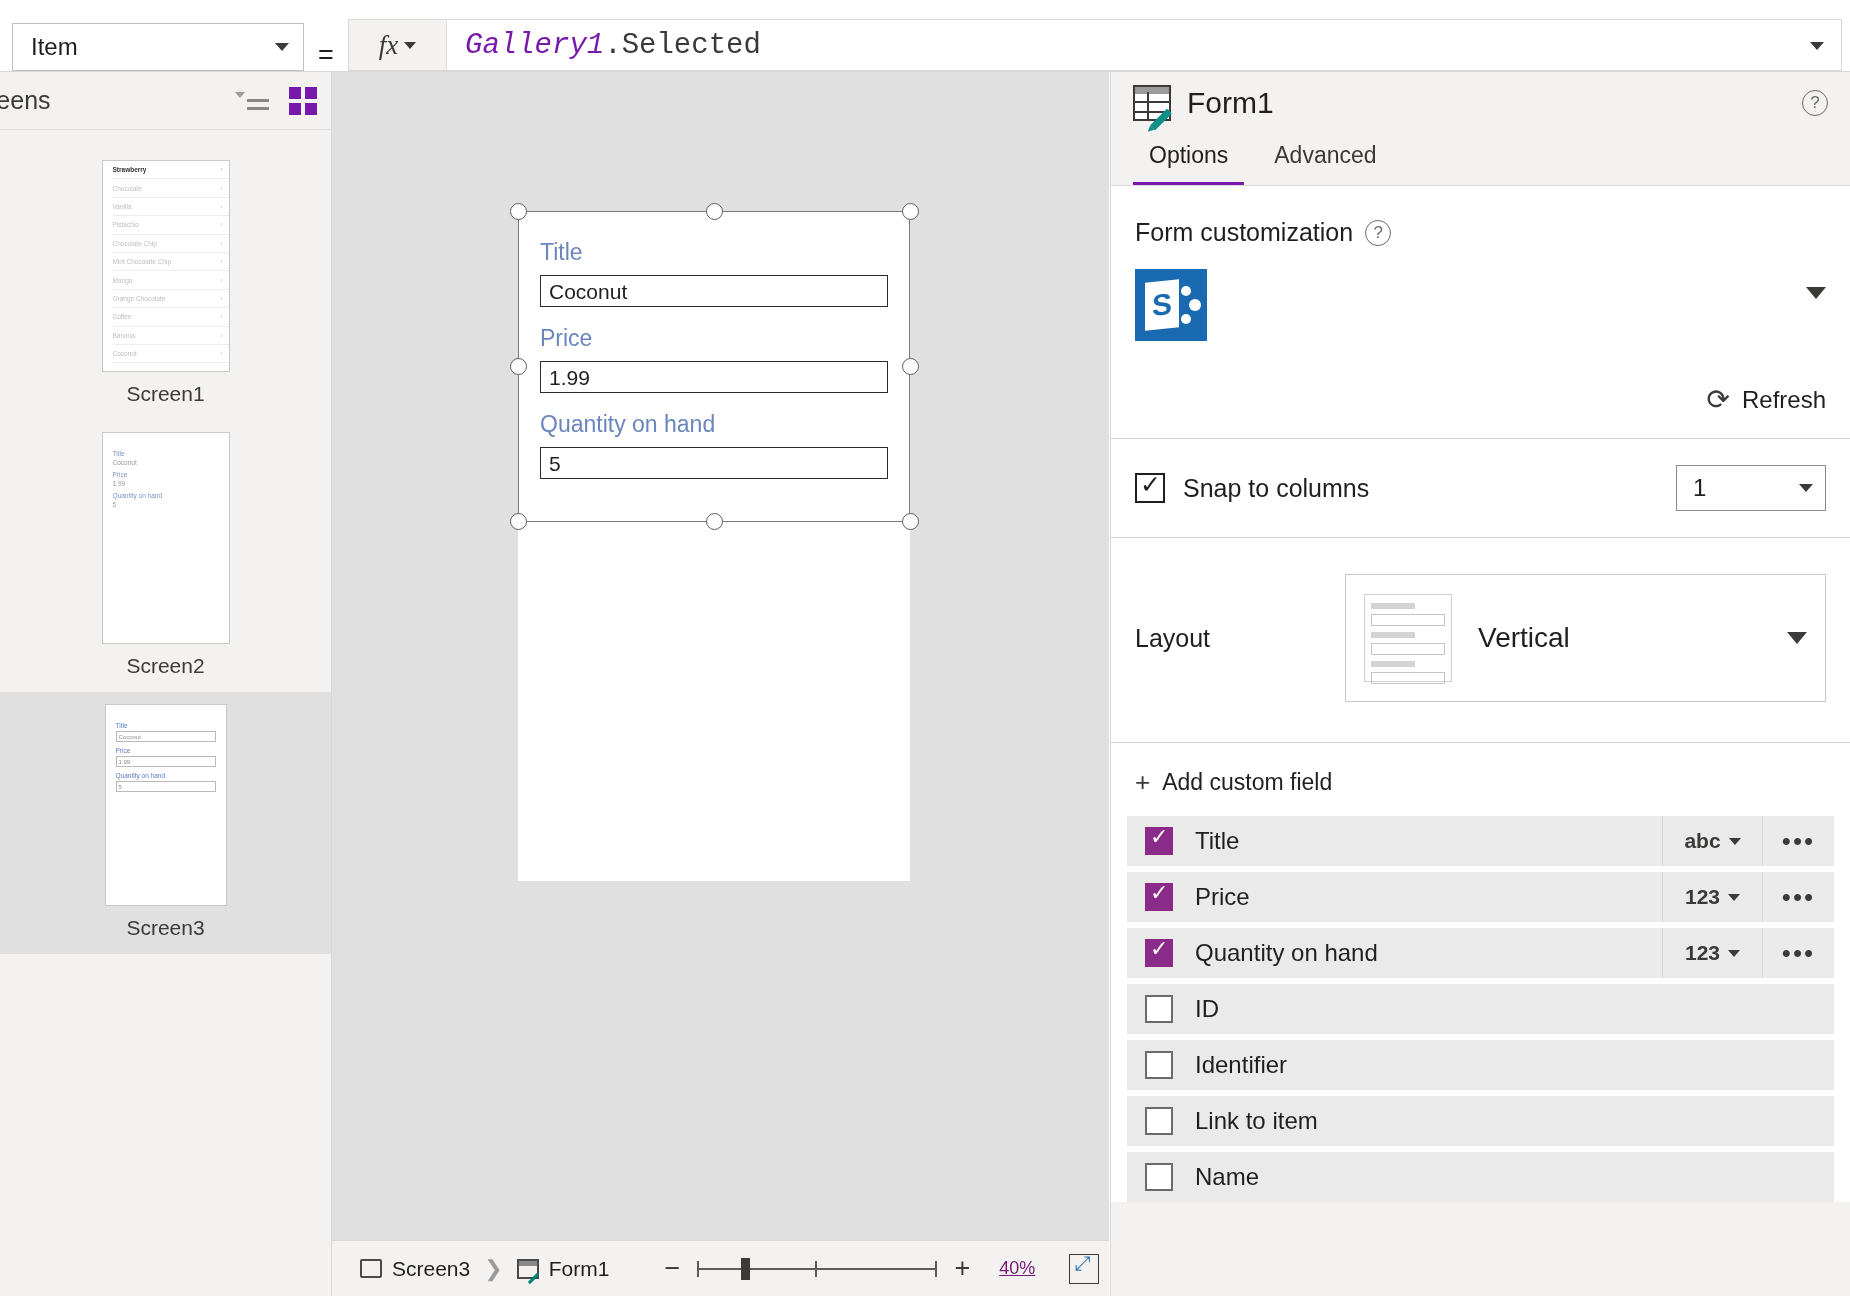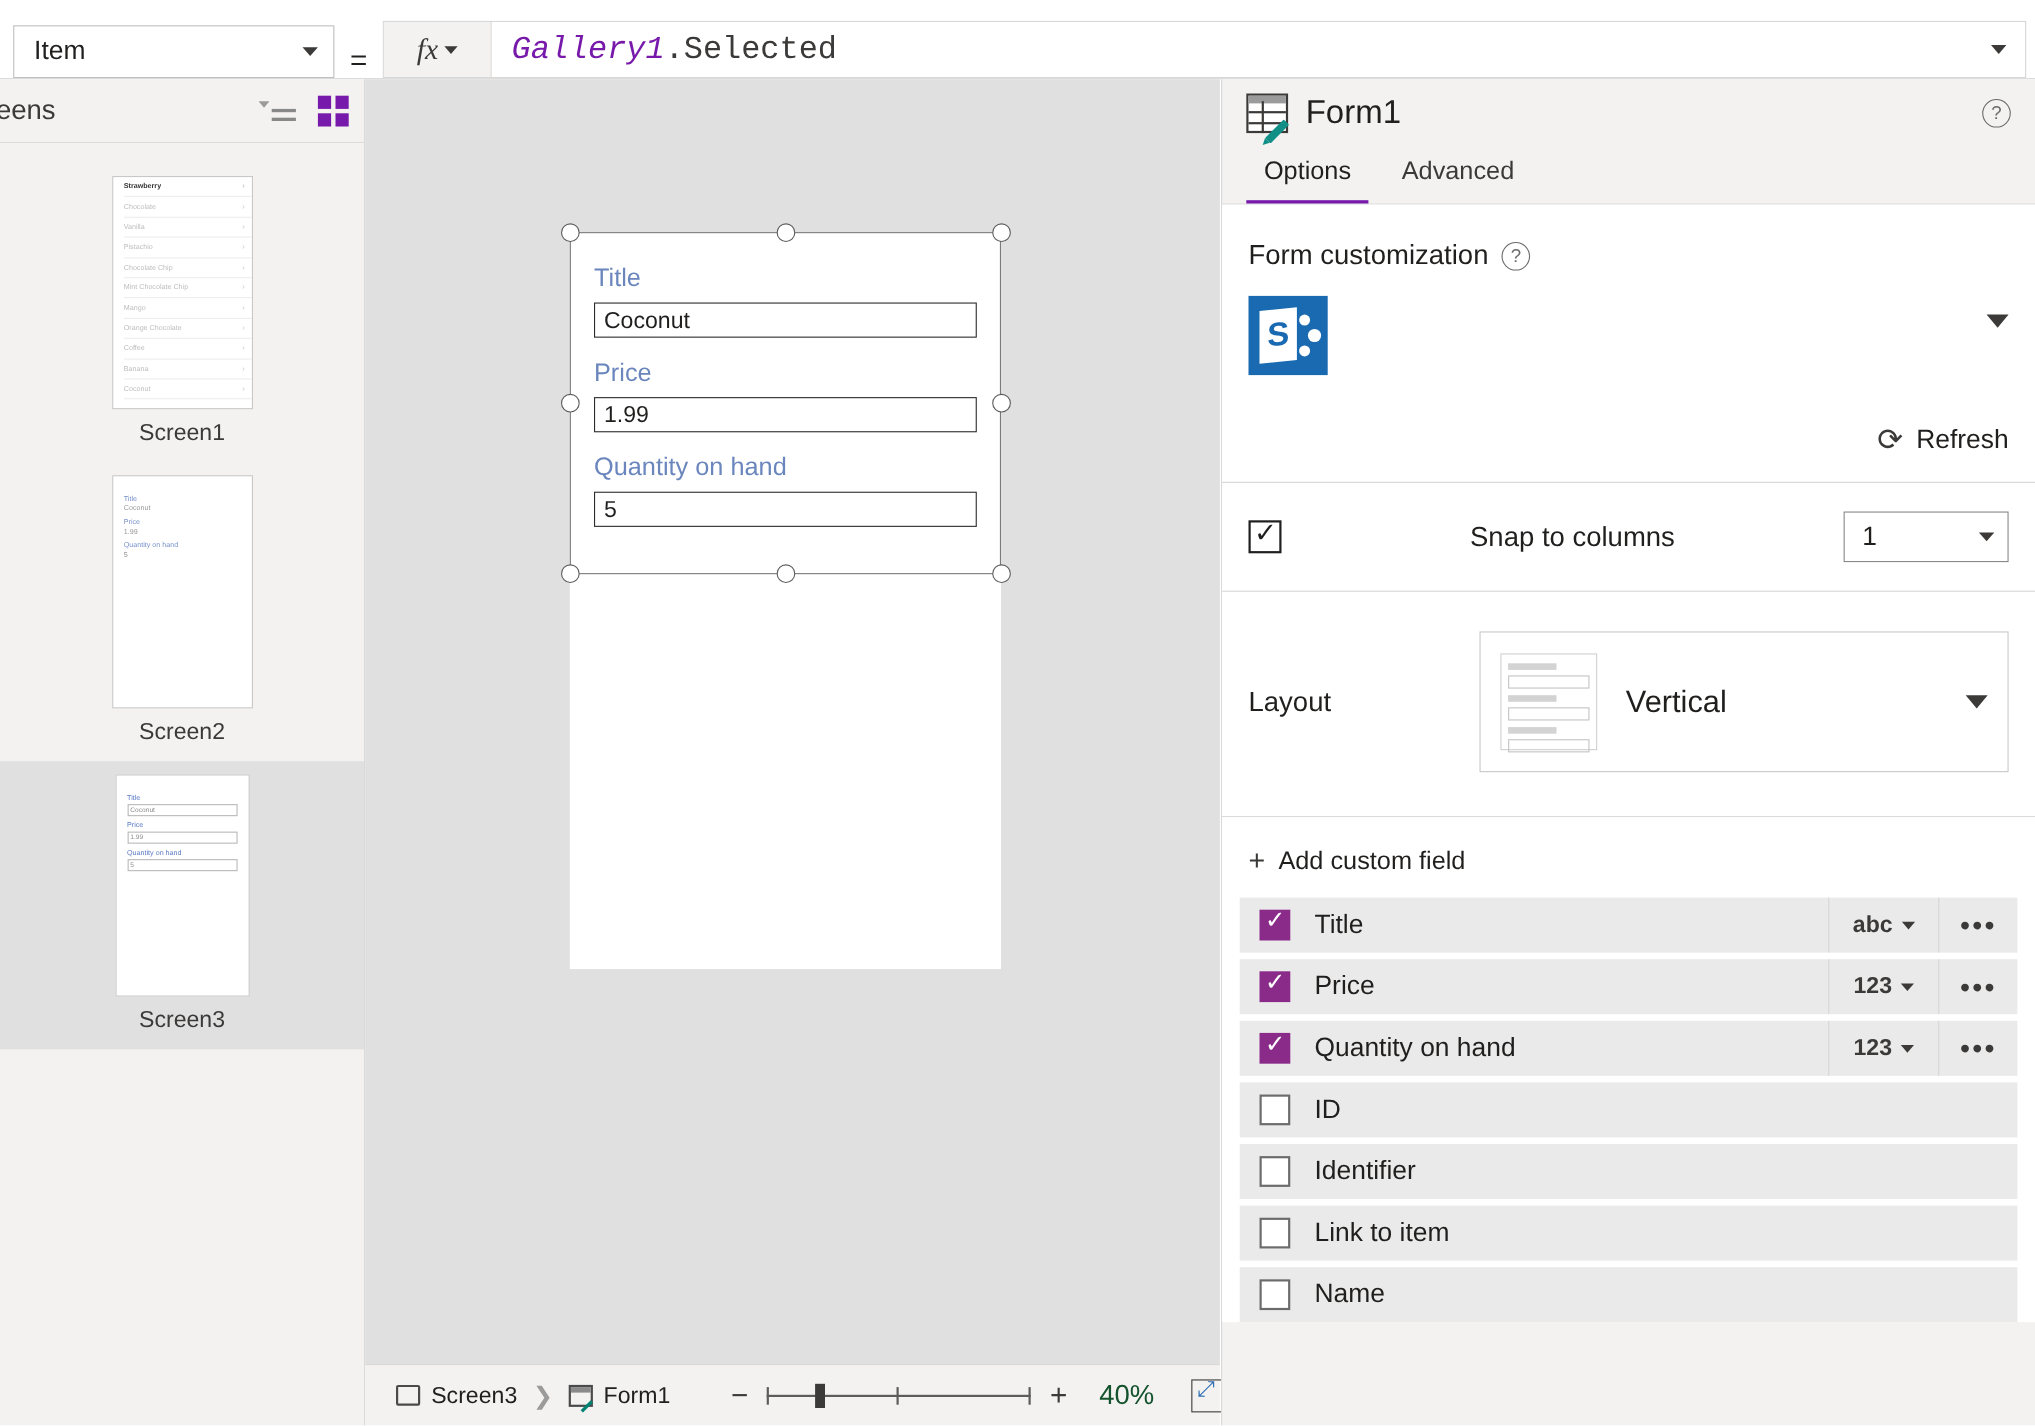--- a/index.html
+++ b/index.html
@@ -154,21 +154,21 @@
   .mini-form-icon::after {
     content:""; position:absolute; right:-3px; bottom:-3px;
     width: 13px; height: 3px; background: #008272; transform: rotate(-45deg);
   }
   .zoom-ctl { display: flex; align-items: center; margin-left: 50px; gap: 12px; }
   .zbtn { font-size: 27px; color: #3b3a39; width: 26px; text-align: center; }
   .slider { position: relative; width: 240px; height: 26px; }
   .slider .track { position:absolute; left:0; top:12px; width:240px; height:2px; background:#5c5c5c; }
   .slider .tick { position:absolute; top:5px; width:2px; height:16px; background:#5c5c5c; }
   .slider .thumbk { position:absolute; top:2px; width:9px; height:22px; background:#3b3a39; }
-  .zoom-val { font-size: 25px; color: #14532d; margin-left: 12px; }
+  .zoom-val { font-size: 18px; color: #701a75; margin-left: 12px; text-decoration: underline; }
   .fit-icon {
     margin-left: 22px; width: 30px; height: 30px; border: 1.5px solid #3b3a39;
     position: relative;
   }
   .fit-icon::after {
     content:"⤢"; position:absolute; left:4px; top:-3px; font-size:20px; color:#2f6fb5;
   }
 
   
   .right-panel {
@@ -223,21 +223,21 @@
   .ds-name { font-size: 26px; color: #201f1e; }
   .ds-redacted { width: 196px; height: 17px; background: #7a7a7a; margin: 6px 0 4px; }
   .ds-type { font-size: 21px; color: #605e5c; }
   .ds-chev { margin-left: auto; padding-top: 16px; }
   .refresh-row {
     display: flex; align-items: center; justify-content: flex-end;
     gap: 12px; padding: 10px 24px 22px; color: #201f1e; font-size: 24px;
   }
   .refresh-icon { font-size: 28px; color: #3b3a39; }
 
-  .snap-row { display: flex; align-items: center; padding: 26px 24px; text-align: center; }
+  .snap-row { display: flex; align-items: center; padding: 26px 24px; }
   .chk {
     width: 30px; height: 30px; border: 2px solid #201f1e; background:#fff;
     position: relative; flex: none;
   }
   .chk::after {
     content:"✓"; position:absolute; left:3px; top:-5px; font-size:25px; color:#201f1e;
   }
   .snap-label { font-size: 25px; margin-left: 18px; flex: 1; }
   .num-select {
     width: 150px; height: 46px; border: 1px solid #8a8886; background:#fff;

